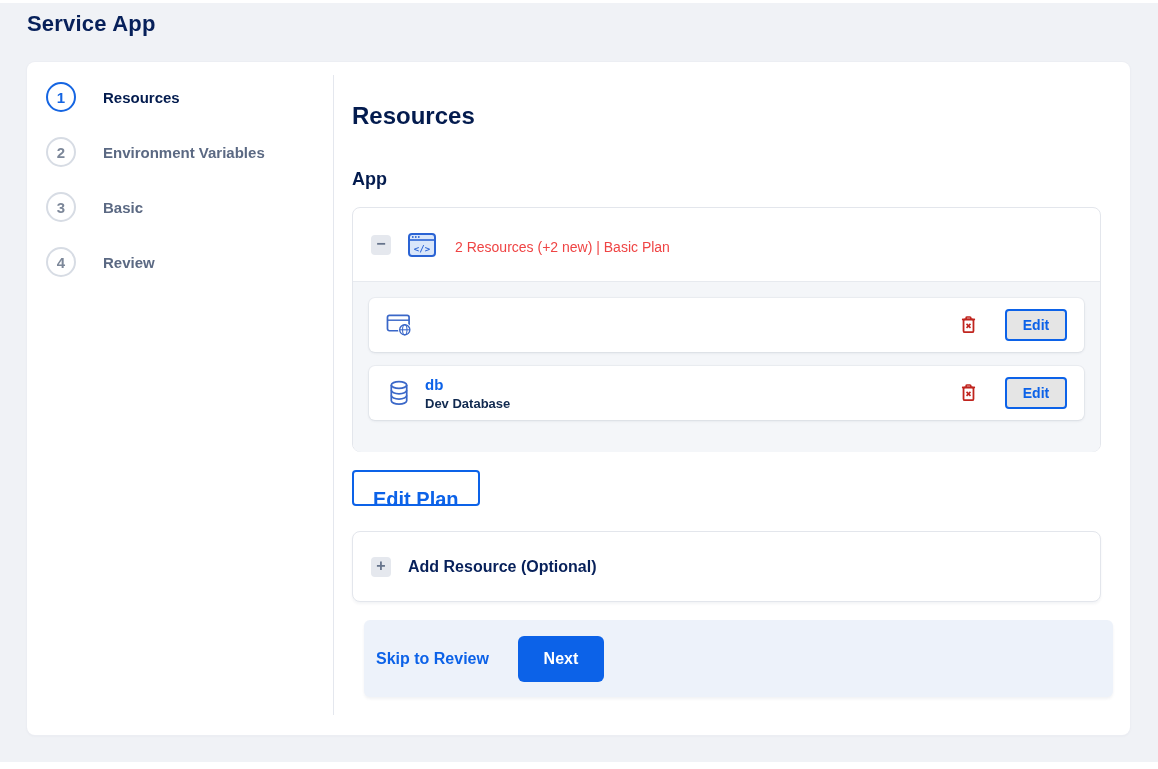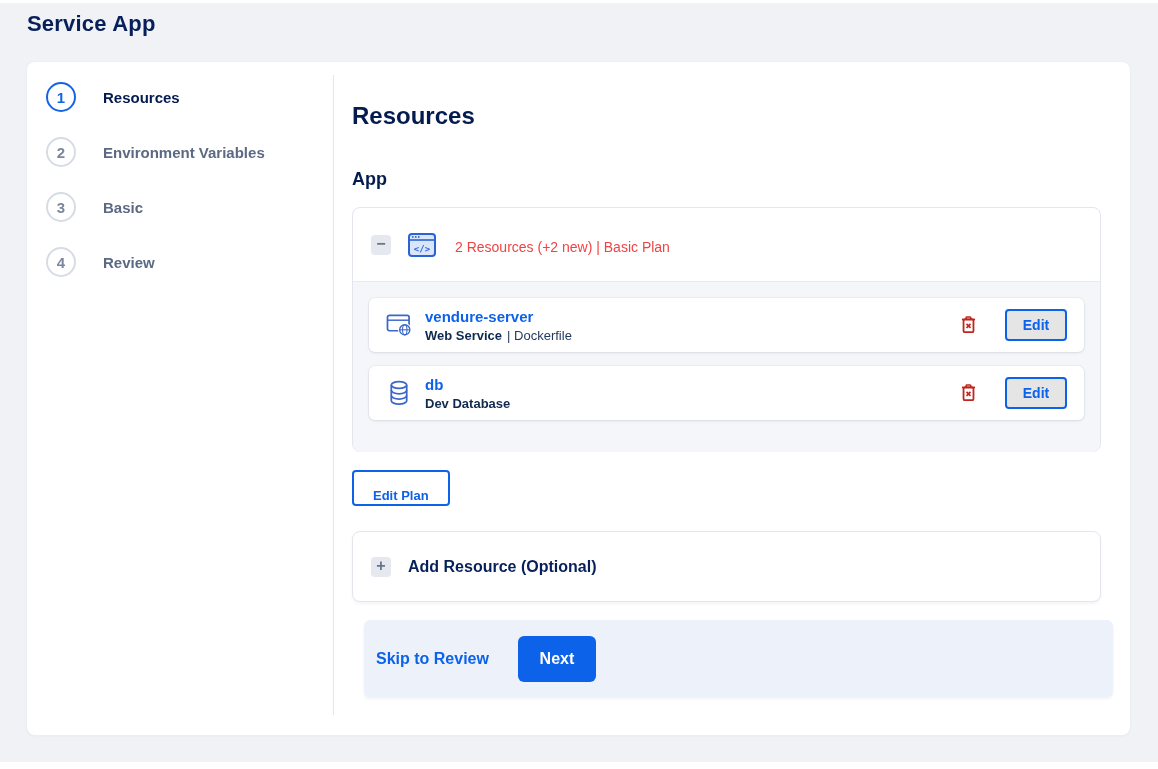--- a/index.html
+++ b/index.html
@@ -86,41 +86,41 @@
   .edit-btn {
     width: 62px; height: 32px; background: #e5e5e5;
     border: 2px solid #0c62e8; border-radius: 4px;
     color: #0c62e8; font-size: 14px; font-weight: 700;
     font-family: "Liberation Sans", sans-serif; cursor: pointer;
   }
 
   .edit-plan-btn {
     position: absolute; top: 408px; left: 0; height: 36px; padding: 16px 19px;
     background: #ffffff; border: 2px solid #0c62e8; border-radius: 4px;
-    color: #0c62e8; font-size: 13px; font-weight: 700;
+    color: #0c62e8; font-size: 20px; font-weight: 700;
     font-family: "Liberation Sans", sans-serif; cursor: pointer;
   }
 
   .add-resource-card {
     position: absolute; top: 469px; left: 0; width: 749px; height: 71px;
     background: #ffffff; border: 1px solid #e3e6ec; border-radius: 8px;
     box-shadow: 0 2px 3px rgba(15,35,70,0.05);
     display: flex; align-items: center; padding-left: 18px; gap: 17px; cursor: pointer;
   }
   .add-resource-label { font-size: 16px; font-weight: 700; color: #07205a; }
 
   .footer-band {
     position: absolute; top: 558px; left: 12px; width: 749px; height: 77px;
     background: #edf2fa; border-radius: 6px;
     box-shadow: 0 2px 3px rgba(15,35,70,0.06);
     display: flex; align-items: center; padding-left: 12px;
   }
   .skip-link { font-size: 16px; font-weight: 700; color: #0c62e8; cursor: pointer; }
   .next-btn {
-    margin-left: 29px; width: 78px; height: 46px;
+    margin-left: 29px; width: 86px; height: 46px;
     background: #0c62e8; border: none; border-radius: 6px;
     color: #ffffff; font-size: 16px; font-weight: 700;
     font-family: "Liberation Sans", sans-serif; cursor: pointer;
   }
 </style>
 </head>
 <body>
 
 <div class="top-strip"></div>
 
@@ -174,26 +174,20 @@
           <div class="res-icon-wrap">
             <svg width="26" height="24" viewBox="0 0 27 25">
               <rect x="1.5" y="2.5" width="22.5" height="16" rx="2" fill="none" stroke="#3a67c8" stroke-width="1.8"></rect>
               <line x1="1.5" y1="7.5" x2="24" y2="7.5" stroke="#3a67c8" stroke-width="1.5"></line>
               <circle cx="19.5" cy="17.5" r="7" fill="#ffffff"></circle>
               <circle cx="19.5" cy="17.5" r="5.3" fill="#ffffff" stroke="#3a67c8" stroke-width="1.4"></circle>
               <ellipse cx="19.5" cy="17.5" rx="2.3" ry="5.3" fill="none" stroke="#3a67c8" stroke-width="1.1"></ellipse>
               <line x1="14.2" y1="17.5" x2="24.8" y2="17.5" stroke="#3a67c8" stroke-width="1.1"></line>
             </svg>
           </div>
-          <div class="res-text">
-            <div class="res-name">vendure-server</div>
-            <div class="res-sub">
-              <span class="res-type">Web Service</span><span class="res-detail">| Dockerfile</span>
-            </div>
-          </div>
           <div class="row-right">
             <button class="trash-btn">
               <svg width="15" height="18" viewBox="0 0 16 19">
                 <path d="M5.5 3.2 V1.9 C5.5 1.3 5.95.9 6.5.9 h3 c.55 0 1 .4 1 1 V3.2" stroke="#c0241e" stroke-width="1.7" fill="none"></path>
                 <line x1="1" y1="3.6" x2="15" y2="3.6" stroke="#c0241e" stroke-width="1.9"></line>
                 <rect x="2.7" y="3.6" width="10.6" height="13.6" rx="1.4" fill="none" stroke="#c0241e" stroke-width="1.9"></rect>
                 <path d="M5.9 8.3 l4.2 4.2 M10.1 8.3 l-4.2 4.2" stroke="#c0241e" stroke-width="1.7"></path>
               </svg>
             </button>
             <button class="edit-btn">Edit</button>

